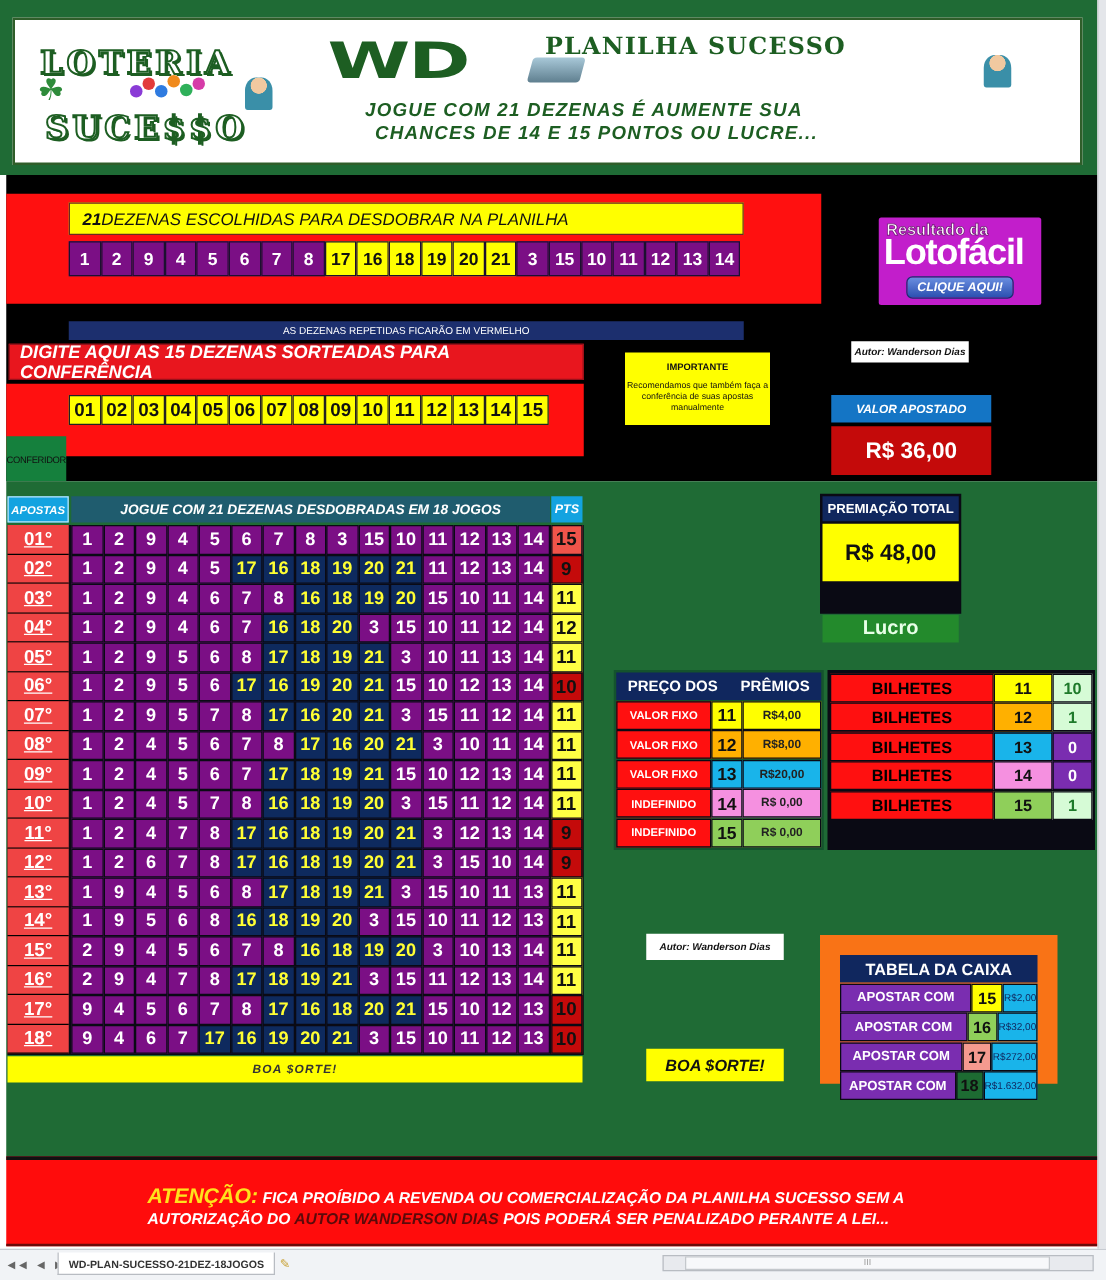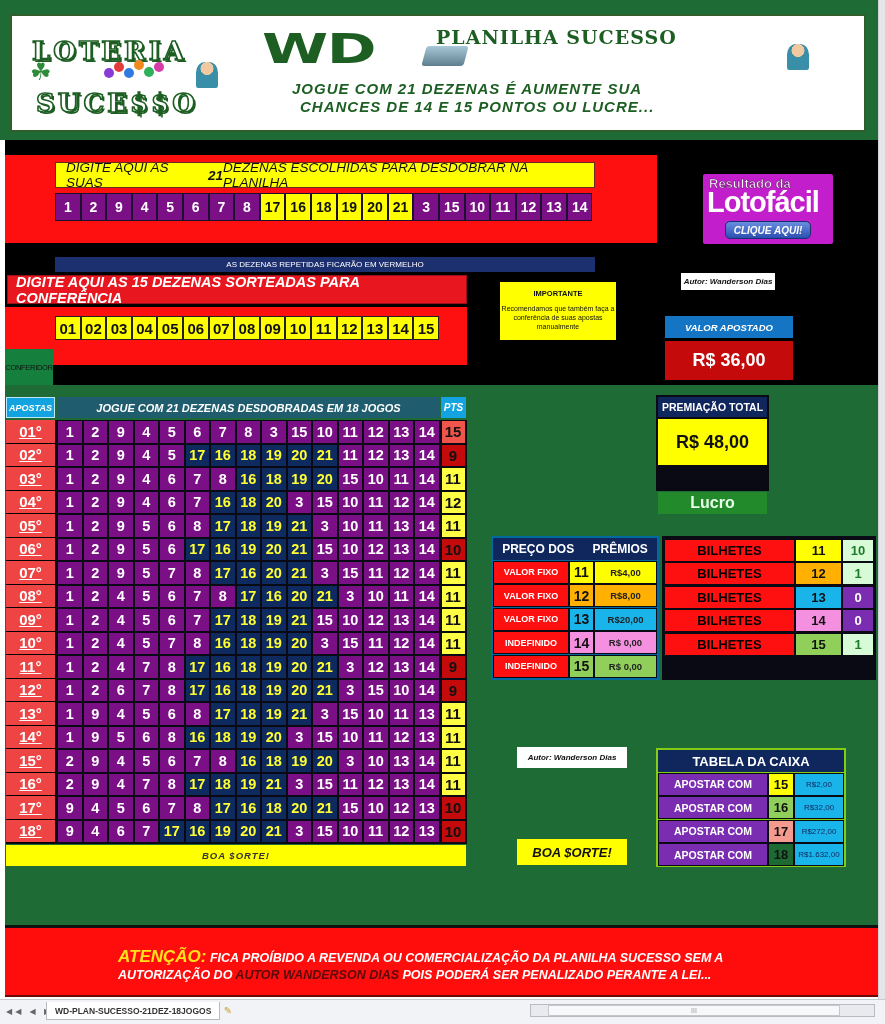--- a/index.html
+++ b/index.html
@@ -54,37 +54,37 @@
   .gc.lo { background: #7b0f85; color: #ffffff; }
   .gc.hi { background: #0e2a5e; color: #ffff33; }
   .gpts { width: 25px; margin-left: 1px; display: flex; align-items: center; justify-content: center; font-weight: bold; font-size: 15px; color: #111; border: 1px solid #0a0a14; }
   #boa1 { left: 6px; top: 845px; width: 460px; height: 21px; background: #ffff00; color: #333; font-style: italic; font-weight: bold; font-size: 9.5px; display: flex; align-items: center; justify-content: center; letter-spacing: 1px; }
   
   #prem-box { left: 656px; top: 395px; width: 113px; height: 96px; background: #0a0a14; }
   #prem-h { left: 658px; top: 397px; width: 109px; height: 20px; background: #10275e; color: #ffffff; font-size: 10.5px; font-weight: bold; display: flex; align-items: center; justify-content: center; }
   #prem-v { left: 658px; top: 419px; width: 109px; height: 46px; background: #ffff00; color: #111; font-size: 18px; font-weight: bold; display: flex; align-items: center; justify-content: center; }
   #lucro { left: 658px; top: 492px; width: 109px; height: 22px; background: #238a2c; color: #e8ffe8; font-size: 16px; font-weight: bold; display: flex; align-items: center; justify-content: center; }
   
-  #preco { left: 491px; top: 536px; width: 168px; height: 144px; background: #0369a1; padding: 2px; }
+  #preco { left: 491px; top: 536px; width: 168px; height: 144px; background: #14532d; padding: 2px; }
   #preco-h { height: 22px; background: #10275e; color: #ffffff; font-size: 12px; font-weight: bold; display: flex; align-items: center; justify-content: space-around; }
   .prow { display: flex; height: 23px; margin-top: 0.5px; }
   .pl { width: 76px; background: #ff1010; color: #ffffff; font-size: 9px; font-weight: bold; display: flex; align-items: center; justify-content: center; border: 1px solid #0a0a14; }
   .pn { width: 25px; color: #111; font-size: 14px; font-weight: bold; display: flex; align-items: center; justify-content: center; border: 1px solid #0a0a14; }
   .pv { flex: 1; color: #222; font-size: 9.5px; font-weight: bold; display: flex; align-items: center; justify-content: center; border: 1px solid #0a0a14; }
   
   #acertos { left: 662px; top: 536px; width: 214px; height: 144px; background: #0a0a14; padding: 2px; }
   #acertos-h { height: 22px; background: #10275e; color: #ffffff; font-size: 13.5px; font-style: italic; font-weight: bold; display: flex; align-items: center; justify-content: center; letter-spacing: 0.5px; }
   .arow { display: flex; height: 23px; margin-top: 0.5px; }
   .al { width: 131px; background: #ff1010; color: #000000; font-size: 13px; font-weight: bold; display: flex; align-items: center; justify-content: center; border: 1px solid #0a0a14; }
   .an { width: 47px; color: #111; font-size: 13px; font-weight: bold; display: flex; align-items: center; justify-content: center; border: 1px solid #0a0a14; }
   .ac { flex: 1; font-size: 13px; font-weight: bold; display: flex; align-items: center; justify-content: center; border: 1px solid #0a0a14; }
   #autor2 { left: 517px; top: 747px; width: 110px; height: 21px; }
   #boa2 { left: 517px; top: 839px; width: 110px; height: 26px; background: #ffff00; color: #111; font-size: 13px; font-style: italic; font-weight: bold; display: flex; align-items: center; justify-content: center; }
   
-  #caixa { left: 656px; top: 748px; width: 190px; height: 119px; background: #84cc16; padding: 2px; }
+  #caixa { left: 656px; top: 748px; width: 190px; height: 119px; background: #f97316; padding: 16px; }
   #caixa-h { height: 22px; background: #10275e; color: #ffffff; font-size: 13px; font-weight: bold; display: flex; align-items: center; justify-content: center; }
   .crow { display: flex; height: 23px; margin-top: 0.5px; }
   .cl { width: 110px; background: #7a2db0; color: #ffffff; font-size: 10.5px; font-weight: bold; display: flex; align-items: center; justify-content: center; border: 1px solid #0a0a14; }
   .cnum { width: 26px; color: #111; font-size: 13px; font-weight: bold; display: flex; align-items: center; justify-content: center; border: 1px solid #0a0a14; }
   .cv { flex: 1; background: #19b4ea; color: #10275e; font-size: 8px; display: flex; align-items: center; justify-content: center; border: 1px solid #0a0a14; }
   
   #ftr { left: 5px; top: 925px; width: 873px; height: 72px; background: #ff0c0c; border-top: 3px solid #111; border-bottom: 2px solid #6b0a0a; }
   #ftr .l1, #ftr .l2 { position: absolute; font-style: italic; font-weight: bold; color: #ffffff; font-size: 12.5px; white-space: nowrap; }
   #ftr .l1 { left: 113px; top: 19px; }
   #ftr .l2 { left: 113px; top: 40px; }
@@ -119,21 +119,20 @@
 <div class="abs" id="wd">WD</div>
 <div class="abs" style="left:424px;top:46px;width:42px;height:20px;background:linear-gradient(#a8c8d8,#5f7f8f);border-radius:3px;transform:skewX(-15deg);"></div>
 <div class="abs" id="plan-title">PLANILHA SUCESSO</div>
 <div class="abs guy" style="left:787px;top:44px;background:radial-gradient(circle at 50% 25%,#f1c9a0 0 28%,#3a8fa8 30% 100%);border-radius:40% 40% 10% 10%;"></div>
 <div class="abs slogan" style="left:292px;top:80px;">JOGUE COM 21 DEZENAS É AUMENTE SUA</div>
 <div class="abs slogan" style="left:300px;top:98px;">CHANCES DE 14 E 15 PONTOS OU LUCRE...</div>
 
 <div class="abs" id="blk"></div>
 <div class="abs" id="red1"></div>
 <div class="abs" id="digite1">
-  <span>DIGITE AQUI AS SUAS </span>
     <b>21</b>
     <span>DEZENAS ESCOLHIDAS PARA DESDOBRAR NA PLANILHA</span>
 </div>
 <div class="abs chosen-row" id="chosen-row">
     <div class="cn p">1</div>
     <div class="cn p">2</div>
     <div class="cn p">9</div>
     <div class="cn p">4</div>
     <div class="cn p">5</div>
     <div class="cn p">6</div>

